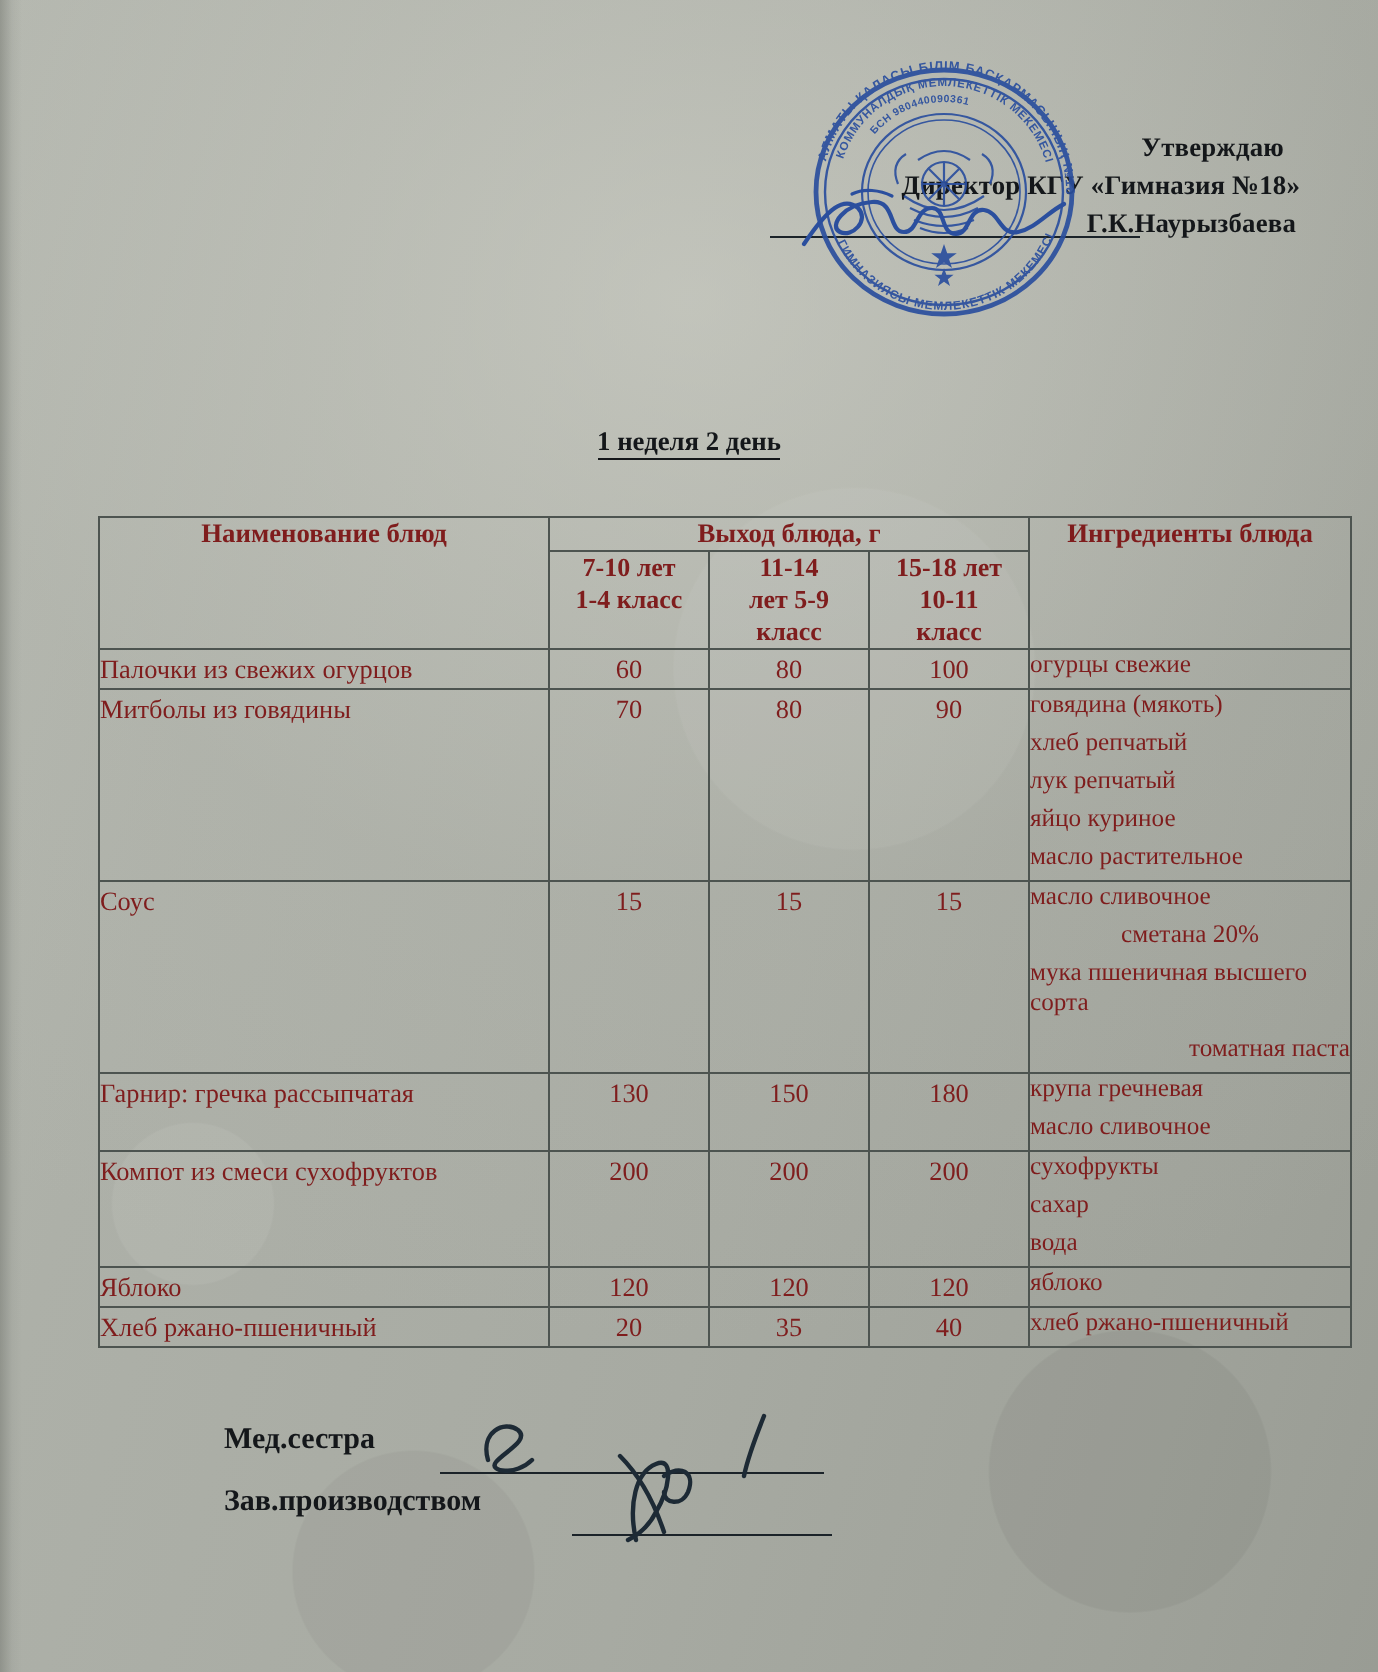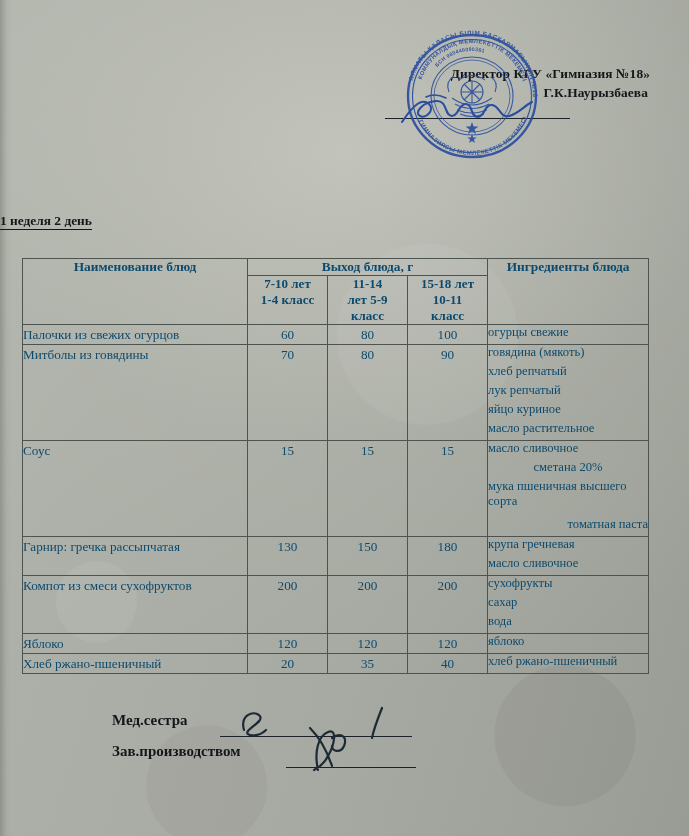--- a/index.html
+++ b/index.html
@@ -100,41 +100,43 @@
     line-height: 21px;
     text-align: justify;
     text-indent: 64px;
     letter-spacing: .1px;
   }
   #doc-subtitle {
     position: absolute;
     left: 0;
     top: 213px;
     width: 689px;
+    text-align: center;
     font-weight: bold;
     font-size: 13.4px;
   }
   #doc-subtitle span {
     border-bottom: 1.6px solid #14171a;
     padding-bottom: 1px;
   }
 
   
   #menu-table-wrap {
     position: absolute;
     left: 22px;
     top: 258px;
     width: 626px;
   }
   table#menu-table {
     width: 626px;
     border-collapse: collapse;
     table-layout: fixed;
     font-size: 12.6px;
-    color: #0c4a6e;
+    color: #7f1d1d;
+    margin-left: 27px;
   }
   table#menu-table td, table#menu-table th {
     border: 1px solid #4d5450;
     padding: 0;
     vertical-align: top;
   }
   thead th {
     text-align: center;
     vertical-align: middle;
     font-weight: bold;
@@ -189,20 +191,21 @@
   }
 </style>
 </head>
 <body>
 
 <div id="page-scan"></div>
 
 <div class="content-layer">
 
   <div id="approval-block">
+    <div class="ap-line ap-approve">Утверждаю</div>
     <div class="ap-line">Директор КГУ «Гимназия №18»</div>
     <div class="ap-line ap-name">Г.К.Наурызбаева</div>
   </div>
   <div id="director-signature-rule"></div>
 
   <svg class="handwriting" style="left:396px; top:92px;" width="150" height="36" viewBox="0 0 150 36">
     <g fill="none" stroke="#2b4f9e" stroke-width="2.1" stroke-linecap="round">
       <path d="M6 30 C 18 12, 26 6, 33 12 C 39 18, 30 27, 24 24 C 18 21, 26 10, 40 9
                C 52 8, 48 24, 56 24 C 63 24, 62 12, 70 12 C 77 12, 74 25, 82 25
                C 89 25, 88 12, 96 13 C 104 14, 104 26, 113 24 C 122 22, 128 14, 136 10"></path>

